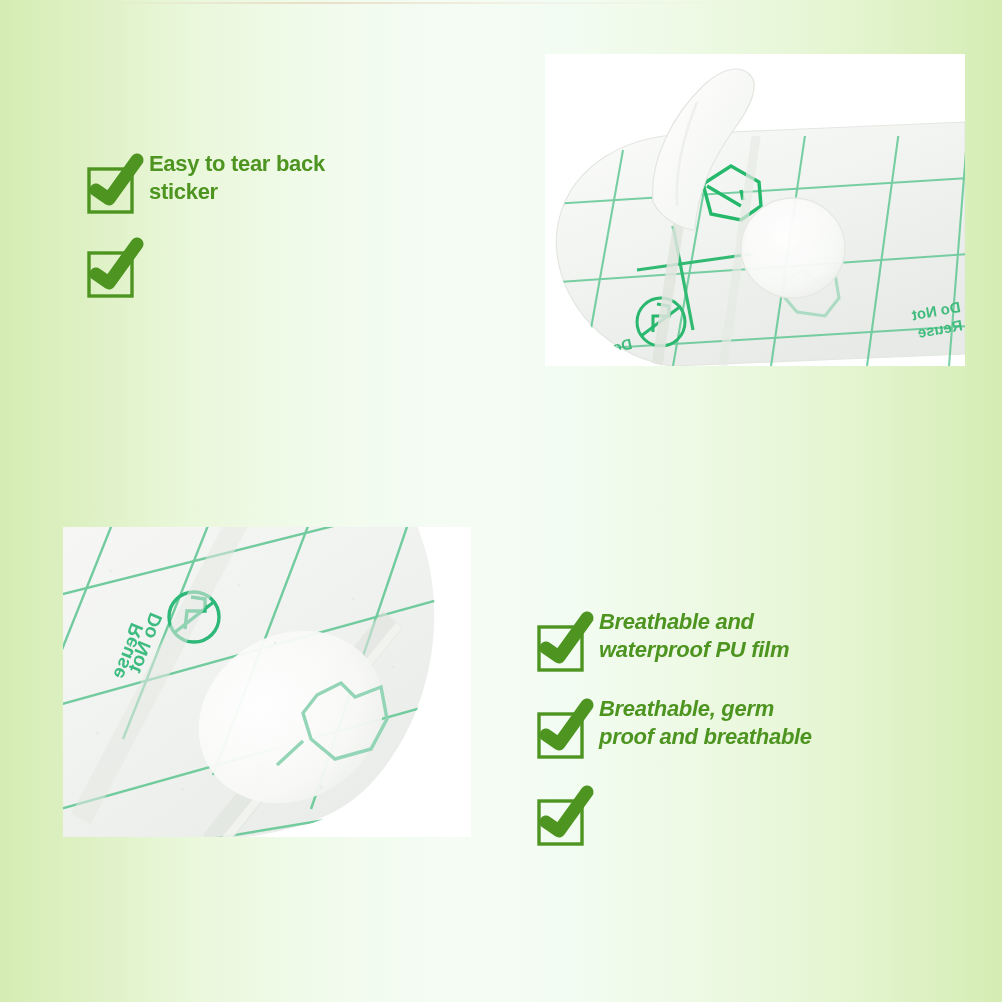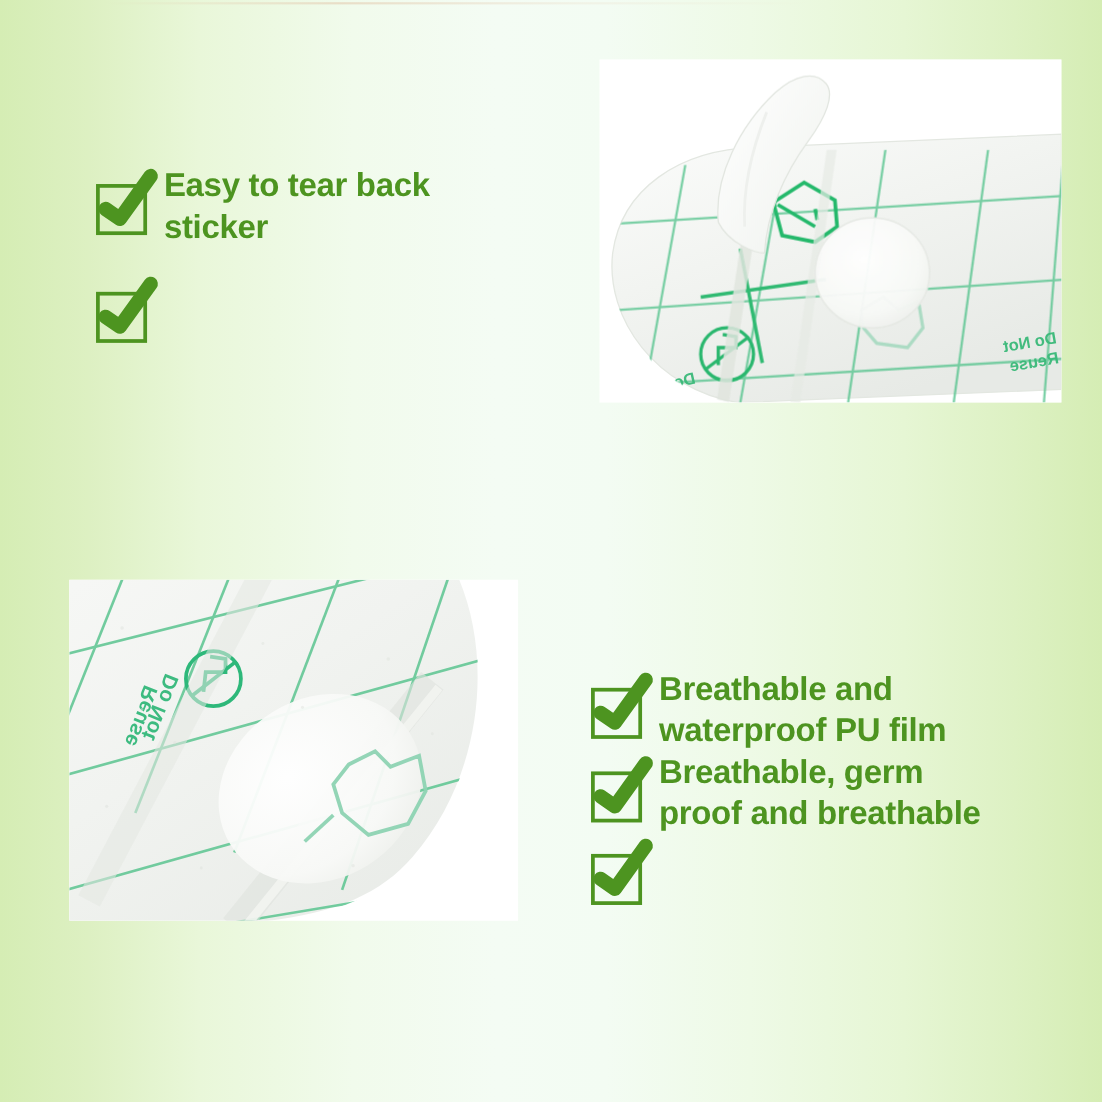--- a/index.html
+++ b/index.html
@@ -55,20 +55,22 @@
   #feature-list-top {
     left: 88px;
     top: 150px;
     width: 420px;
     gap: 22px;
   }
   #feature-list-bottom {
     left: 538px;
     top: 608px;
     width: 430px;
+    gap: 25px;
+    font-style: italic;
   }
 
   .feature-item {
     display: flex;
     align-items: flex-start;
     gap: 17px;
   }
 
   .checkbox-icon {
     position: relative;
@@ -80,21 +82,21 @@
   .checkbox-icon svg {
     position: absolute;
     left: -3px;
     top: -17px;
     width: 66px;
     height: 64px;
     overflow: visible;
   }
 
   .feature-text {
-    font-size: 30px;
+    font-size: 22px;
     font-weight: bold;
     line-height: 1.26;
     letter-spacing: -0.3px;
     color: #4d9420;
     white-space: pre-line;
   }
 
   
   .photo {
     position: absolute;

